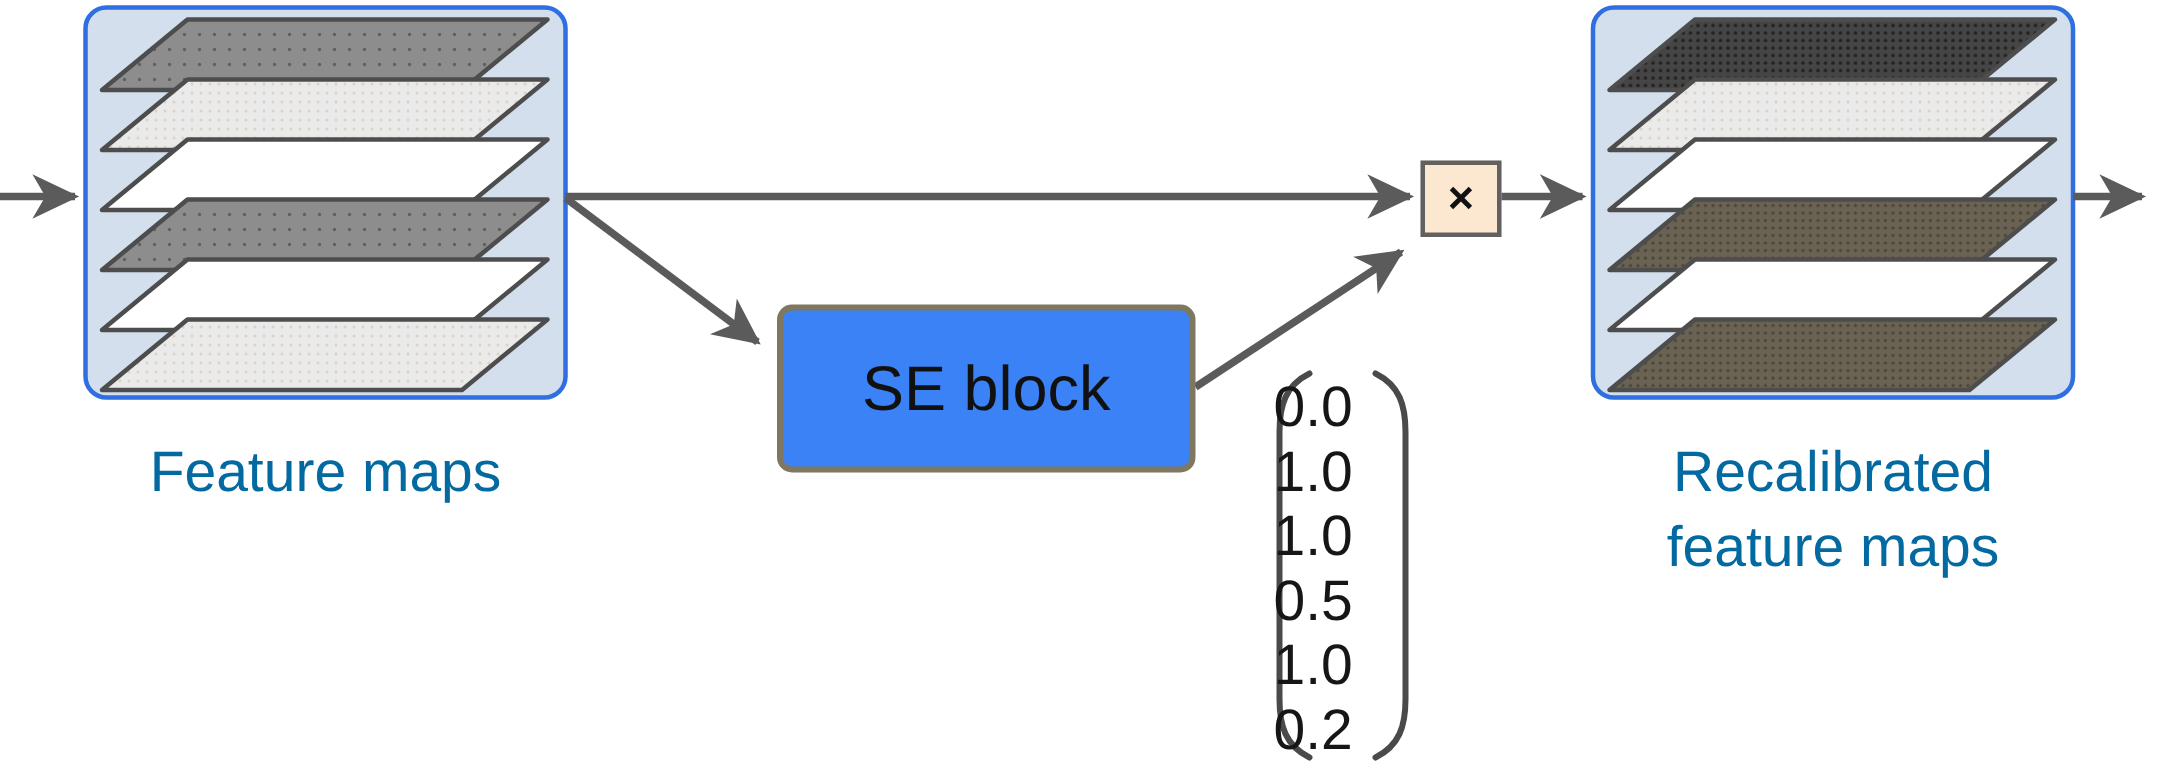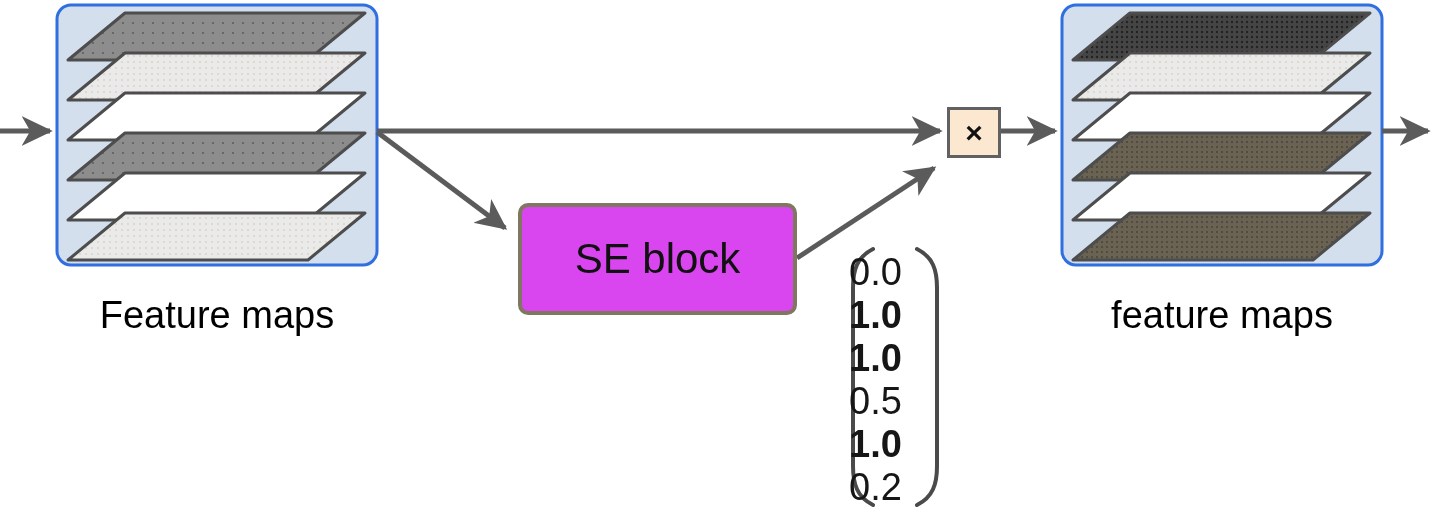--- a/index.html
+++ b/index.html
@@ -7,46 +7,46 @@
     position:relative;
     width:1440px;height:513px;
     background:#ffffff;
     font-family:"Liberation Sans", sans-serif;
     overflow:hidden;
   }
   .canvas svg.layer-svg{position:absolute;left:0;top:0;z-index:1;}
   .txt{position:absolute;z-index:3;color:#111;}
   .box-label{
     width:320px;text-align:center;
-    font-size:38px;line-height:50px;color:#000000;
+    font-size:38px;line-height:50px;color:#0369a1;
   }
   .se-block{
     position:absolute;z-index:2;
     left:518px;top:203px;width:271px;height:104px;
-    background:#d946ef;border:4px solid #7f7760;border-radius:10px;
+    background:#3b82f6;border:4px solid #7f7760;border-radius:10px;
     display:flex;align-items:center;justify-content:center;
     font-size:42px;color:#111;
   }
   .mul-box{
     position:absolute;z-index:2;
     left:947px;top:107px;width:48px;height:45px;
     background:#fce8d1;border:3px solid #616161;
     display:flex;align-items:center;justify-content:center;
     font-size:30px;font-weight:bold;color:#111;
   }
   .vector-col{
     position:absolute;z-index:3;
     left:849px;top:251px;width:88px;
     display:flex;flex-direction:column;
   }
   .vrow{
     height:43px;line-height:43px;
     text-align:left;font-size:38px;color:#161616;
   }
-  .vrow.bold{font-weight:bold;}
+  .vrow.bold{font-weight:normal;}
 </style>
 </head>
 <body>
 
 <div class="canvas">
 
   <svg class="layer-svg" width="1440" height="513" viewBox="0 0 1440 513">
     <defs>
       <marker id="ah" viewBox="0 0 12 12" refX="10.5" refY="6" markerWidth="6.5" markerHeight="6.5" orient="auto">
         <path d="M0,0.5 L11.5,6 L0,11.5 L3.2,6 Z" fill="#5b5b5b"></path>
@@ -119,16 +119,17 @@
     <div class="vrow bold">1.0</div>
     <div class="vrow bold">1.0</div>
     <div class="vrow">0.5</div>
     <div class="vrow bold">1.0</div>
     <div class="vrow">0.2</div>
   </div>
 
   <div class="txt box-label" style="left:57px;top:290px;">Feature maps</div>
 
   <div class="txt box-label" style="left:1062px;top:290px;">
+    <div>Recalibrated</div>
     <div>feature maps</div>
   </div>
 
 </div>
 
 </body></html>

